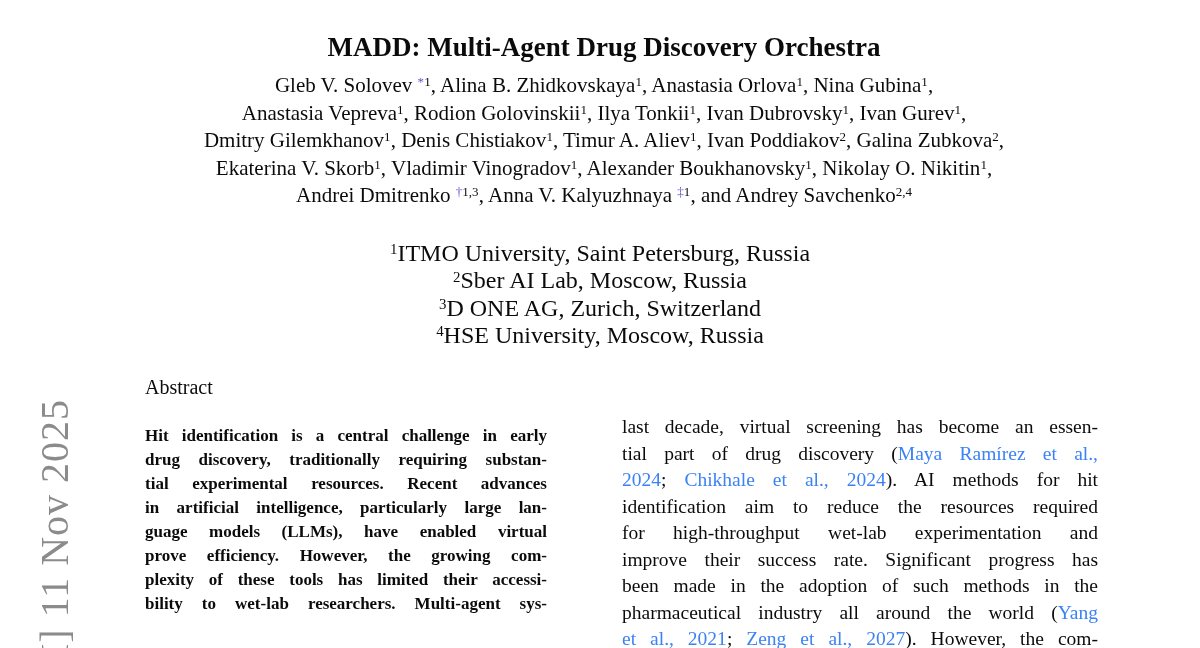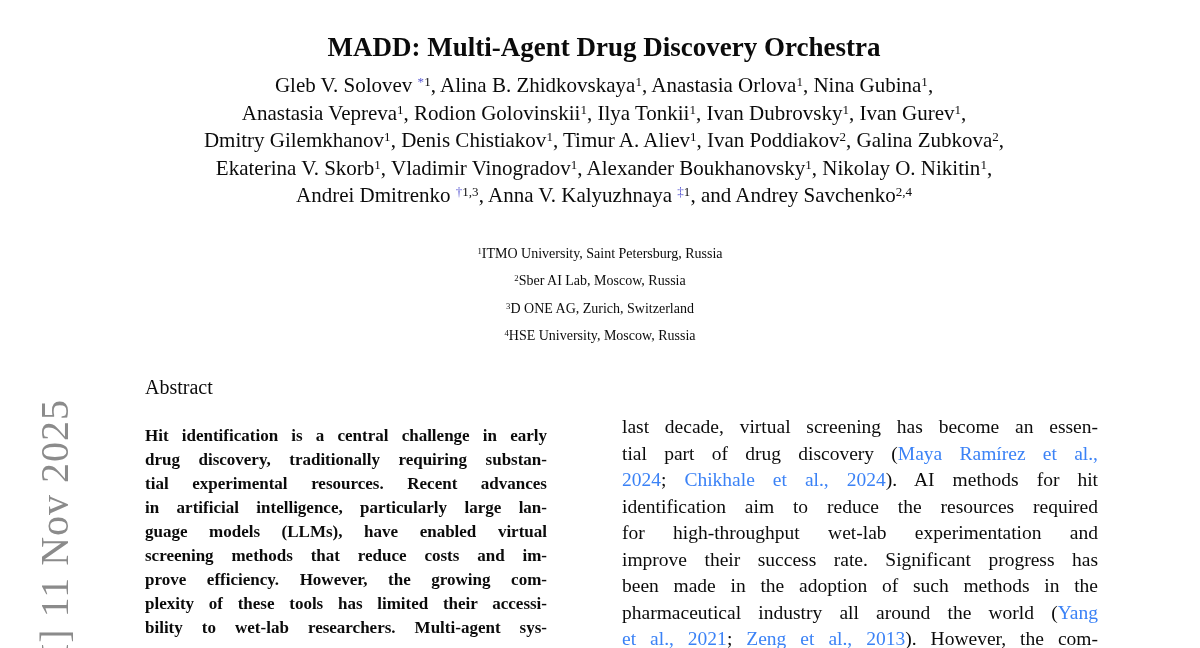--- a/index.html
+++ b/index.html
@@ -15,21 +15,21 @@
   .title {
     position:absolute; top:30px; left:4px; width:100%; margin:0;
     text-align:center; font-size:27px; font-weight:bold; line-height:34px;
   }
   .authors {
     position:absolute; top:72px; left:4px; width:100%;
     text-align:center; font-size:21px; line-height:27.5px;
   }
   .affiliations {
     position:absolute; top:240px; left:0; width:100%;
-    text-align:center; font-size:14px; line-height:27.3px;
+    text-align:center; font-size:24px; line-height:27.3px;
   }
   .abs-heading {
     position:absolute; top:376px; left:145px; width:410px;
     text-align:left; font-size:20px; font-weight:normal;
   }
   .abs-text {
     position:absolute; top:424px; left:145px; width:402px;
     font-size:17px; line-height:24px;font-weight:bold;
   }
   .col-right {
@@ -63,30 +63,29 @@
       <div class="line"><sup>3</sup><span>D ONE AG, Zurich, Switzerland</span></div>
       <div class="line"><sup>4</sup><span>HSE University, Moscow, Russia</span></div>
     </div>
   <div class="abs-heading">Abstract</div>
   <div class="abs-text justify" id="abstract-lines">
       <div class="line"><span>Hit identification is a central challenge in early</span></div>
       <div class="line"><span>drug discovery, traditionally requiring substan-</span></div>
       <div class="line"><span>tial experimental resources. Recent advances</span></div>
       <div class="line"><span>in artificial intelligence, particularly large lan-</span></div>
       <div class="line"><span>guage models (LLMs), have enabled virtual</span></div>
-      <div class="line"><span>screening methods that reduce costs and im-</span></div>
       <div class="line"><span>prove efficiency. However, the growing com-</span></div>
       <div class="line"><span>plexity of these tools has limited their accessi-</span></div>
       <div class="line"><span>bility to wet-lab researchers. Multi-agent sys-</span></div>
     </div>
   <div class="col-right justify" id="intro-lines">
       <div class="line"><span>last decade, virtual screening has become an essen-</span></div>
       <div class="line"><span>tial part of drug discovery (</span><span class="link">Maya Ramírez et al.,</span></div>
       <div class="line"><span class="link">2024</span><span>; </span><span class="link">Chikhale et al., 2024</span><span>). AI methods for hit</span></div>
       <div class="line"><span>identification aim to reduce the resources required</span></div>
       <div class="line"><span>for high-throughput wet-lab experimentation and</span></div>
       <div class="line"><span>improve their success rate. Significant progress has</span></div>
       <div class="line"><span>been made in the adoption of such methods in the</span></div>
       <div class="line"><span>pharmaceutical industry all around the world (</span><span class="link">Yang</span></div>
-      <div class="line"><span class="link">et al., 2021</span><span>; </span><span class="link">Zeng et al., 2013</span><span>). However, the com-</span></div>
+      <div class="line"><span class="link">et al., 2021</span><span>; </span><span class="link">Zeng et al., 2027</span><span>). However, the com-</span></div>
       <div class="line"><span>plexity of AI methods has also grown dramatically,</span></div>
     </div>
 </div>
 
 </body></html>

